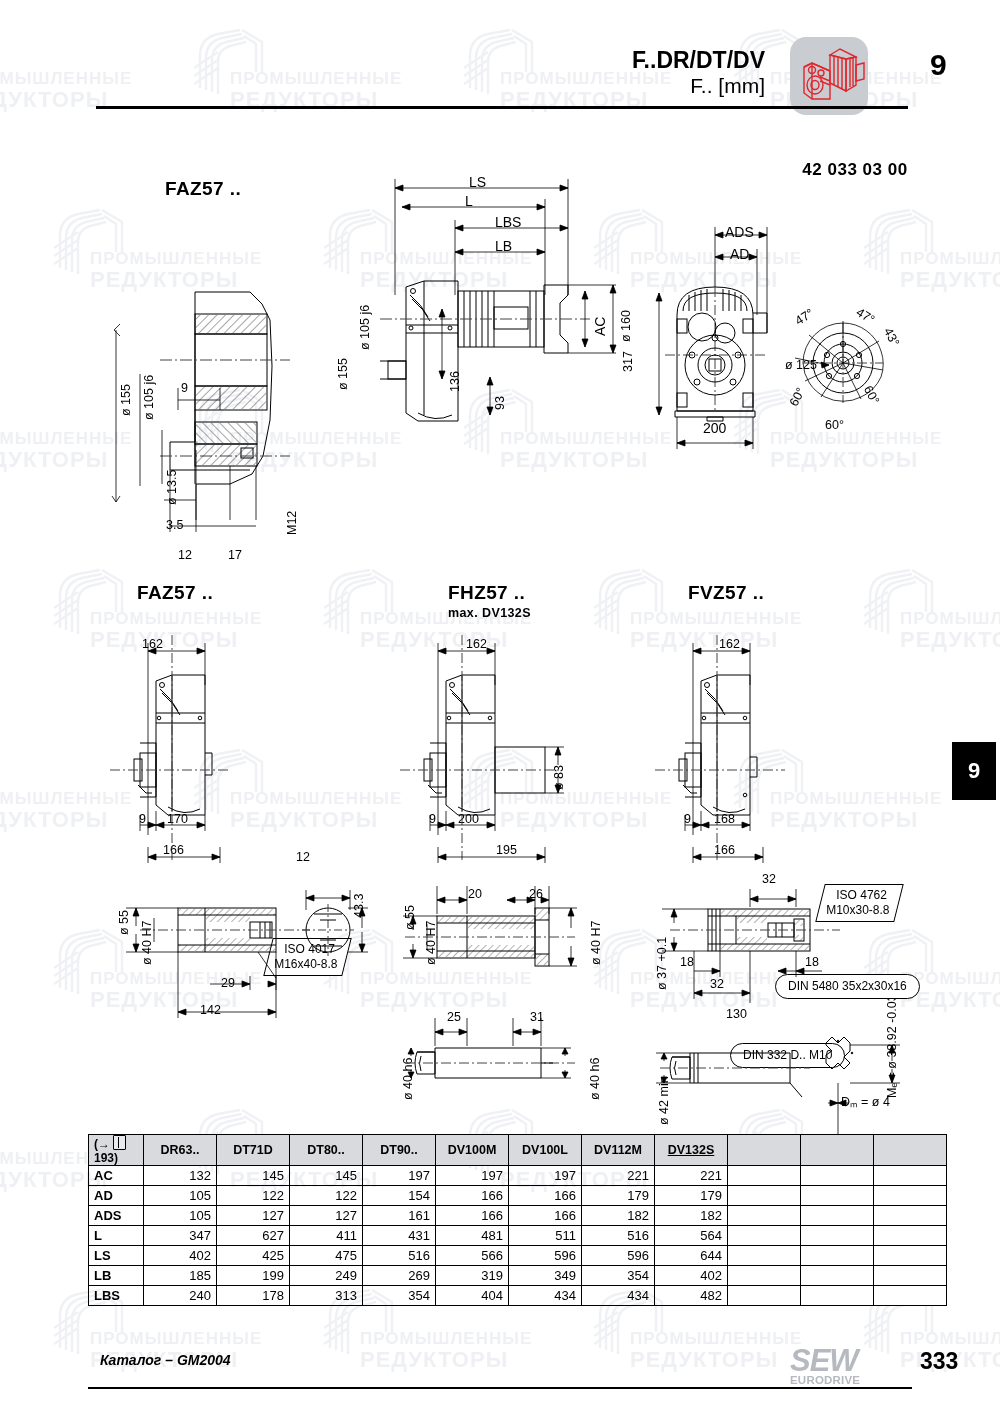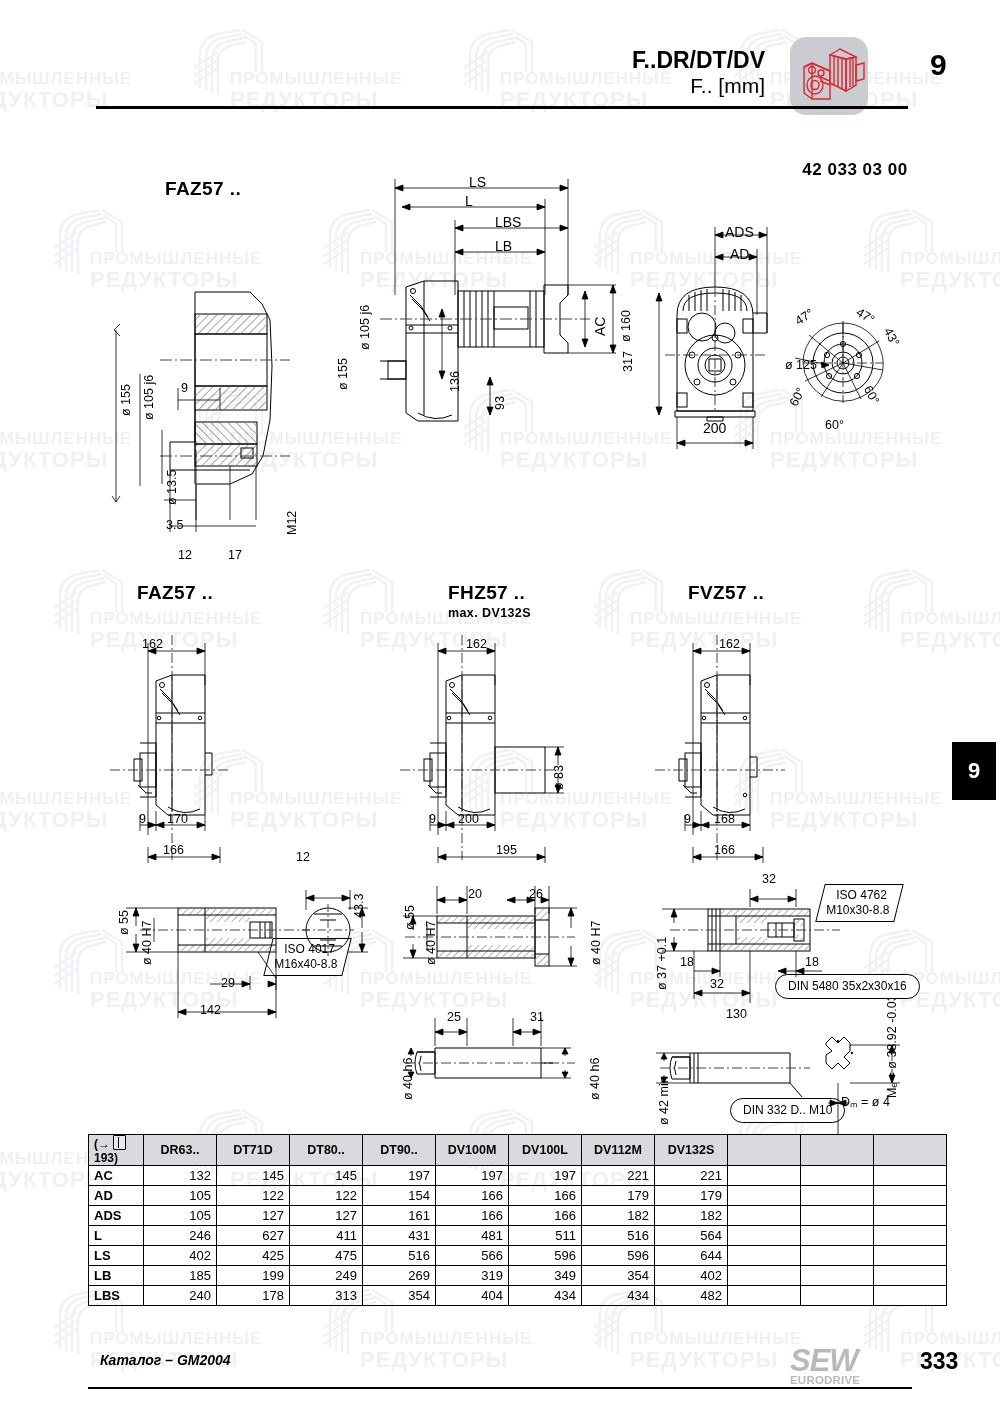--- a/index.html
+++ b/index.html
@@ -1214,39 +1214,39 @@
                  L188 28 L182 34 L176 28 L176 20 L182 16 L176 10 Z"></path>
         <circle cx="188" cy="6" r="0.8" fill="#000"></circle>
         <circle cx="202" cy="18" r="0.8" fill="#000"></circle>
       </g>
     </svg>
   </div>
 
   <div class="lblv" style="left:657px;top:1125px;">ø 42 min</div>
   <div class="lbl" style="left:841px;top:1093px;">Dₘ = ø 4</div>
 
-  <div class="callout pill" style="left:730px;top:1098px;">
+  <div class="callout pill" style="left:730px;top:1043px;">
     <span>DIN 332</span>
     <span>D.. M10</span>
   </div>
 
   <table class="tbl">
     <thead>
       <tr>
         <th class="first">
           <span>(→</span><span class="bookicon"></span><span>193)</span>
         </th>
       <th style="width: 62px;">DR63..</th>
           <th style="width: 62px;">DT71D</th>
           <th style="width: 62px;">DT80..</th>
           <th style="width: 62px; margin-top: 8px;">DT90..</th>
           <th style="width: 62px;">DV100M</th>
           <th style="width: 62px;">DV100L</th>
           <th style="width: 62px;">DV112M</th>
-          <th style="width: 62px;">DV132S</th>
+          <th style="width: 62px; text-decoration: underline;">DV132S</th>
           <th style="width: 62px;"></th>
           <th style="width: 62px;"></th>
           <th style="width: 62px;"></th>
         </tr>
     </thead>
     <tbody>
         <tr>
           <td class="rh">AC</td>
           <td class="val">132</td>
           <td class="val">145</td>
@@ -1283,21 +1283,21 @@
           <td class="val">166</td>
           <td class="val">166</td>
           <td class="val">182</td>
           <td class="val">182</td>
           <td class="val blank"></td>
           <td class="val blank"></td>
           <td class="val blank"></td>
         </tr>
         <tr>
           <td class="rh">L</td>
-          <td class="val">246</td>
+          <td class="val">347</td>
           <td class="val">627</td>
           <td class="val">411</td>
           <td class="val">431</td>
           <td class="val">481</td>
           <td class="val">511</td>
           <td class="val">516</td>
           <td class="val">564</td>
           <td class="val blank"></td>
           <td class="val blank"></td>
           <td class="val blank"></td>

